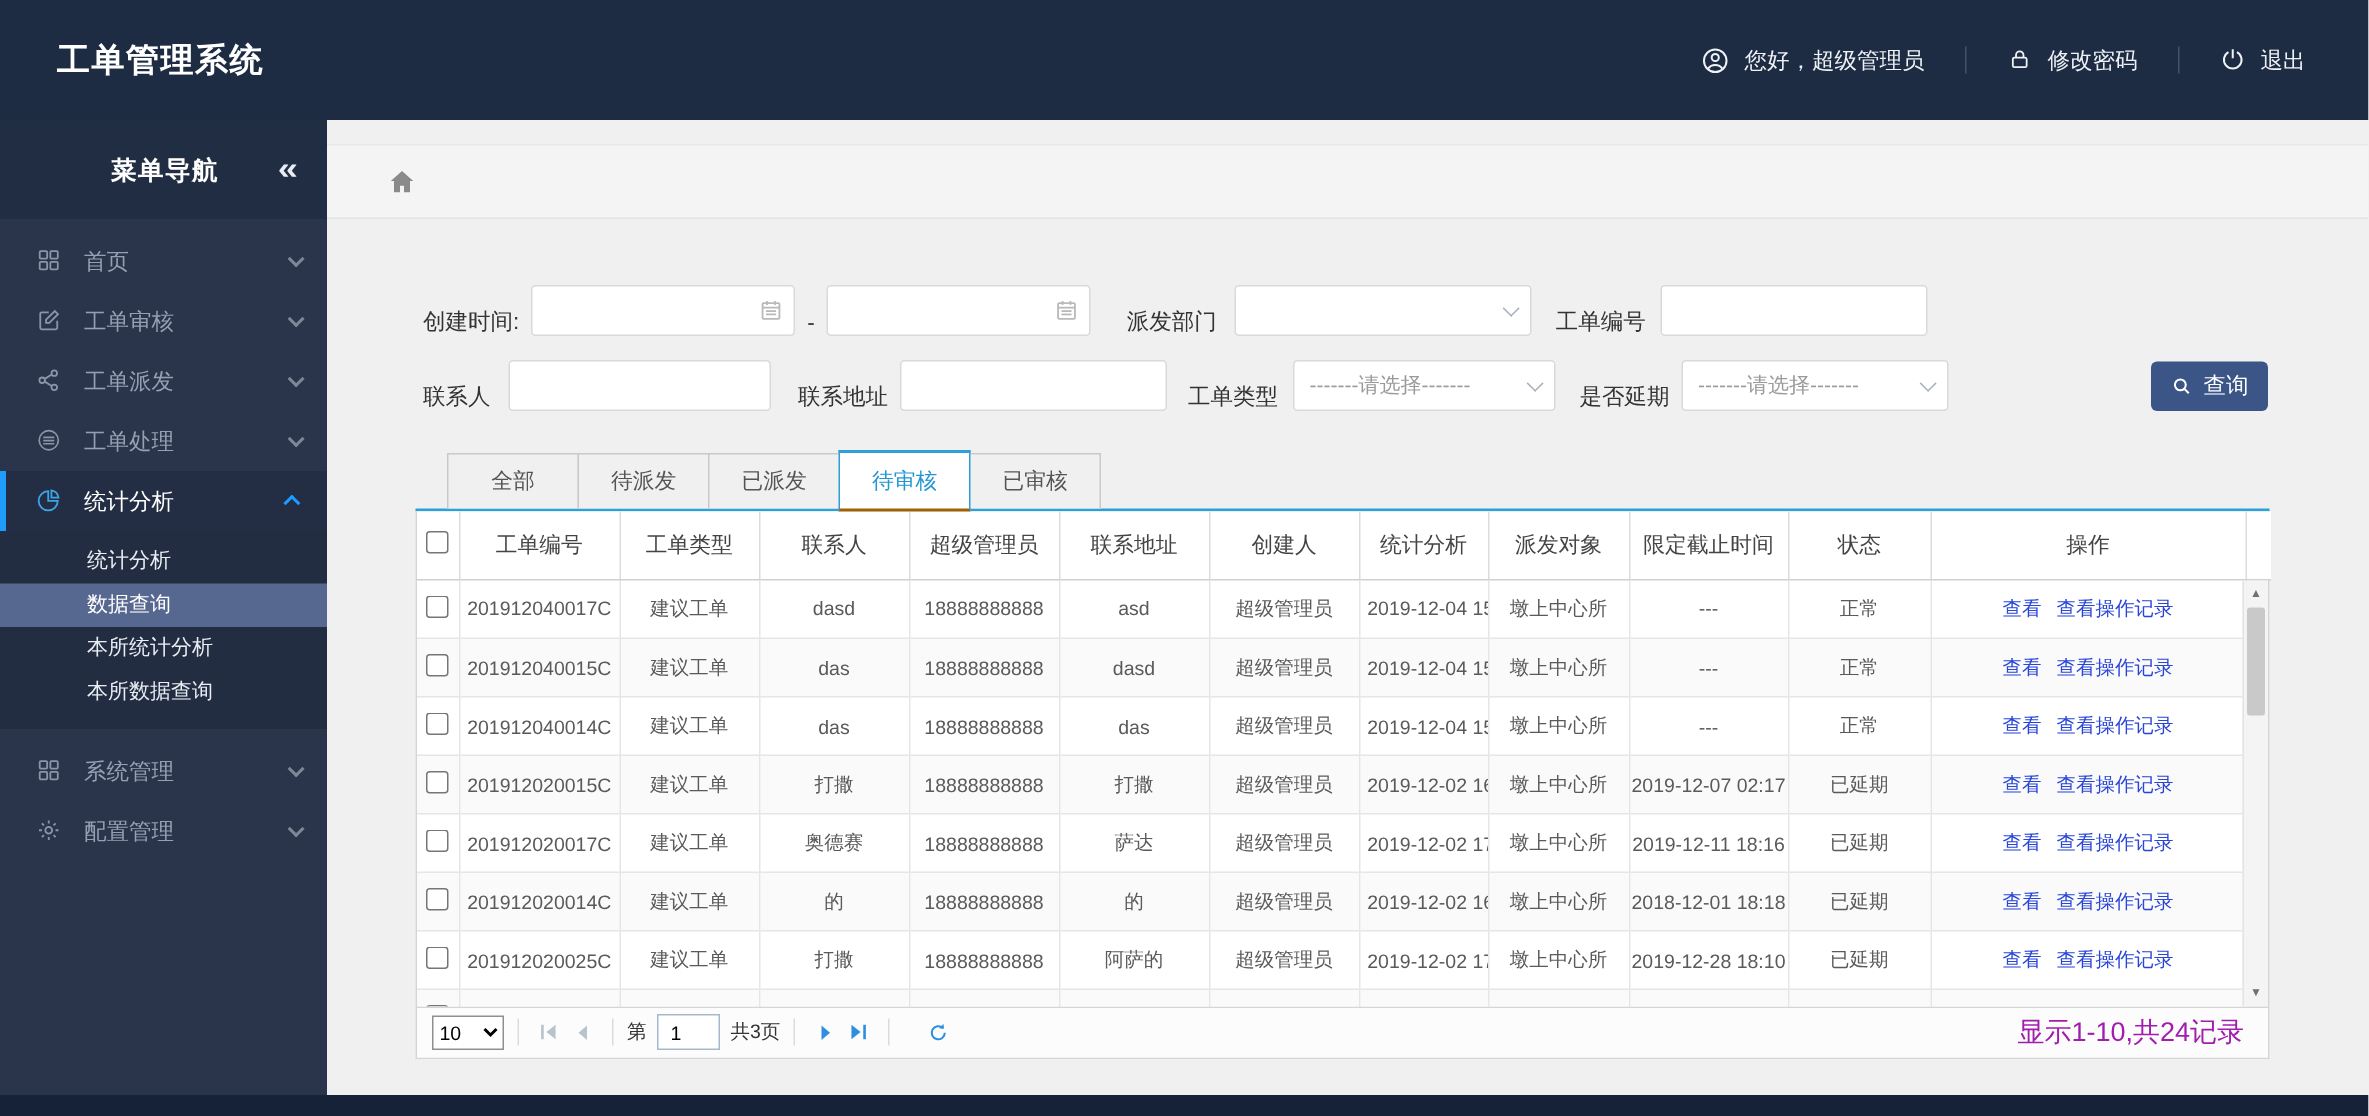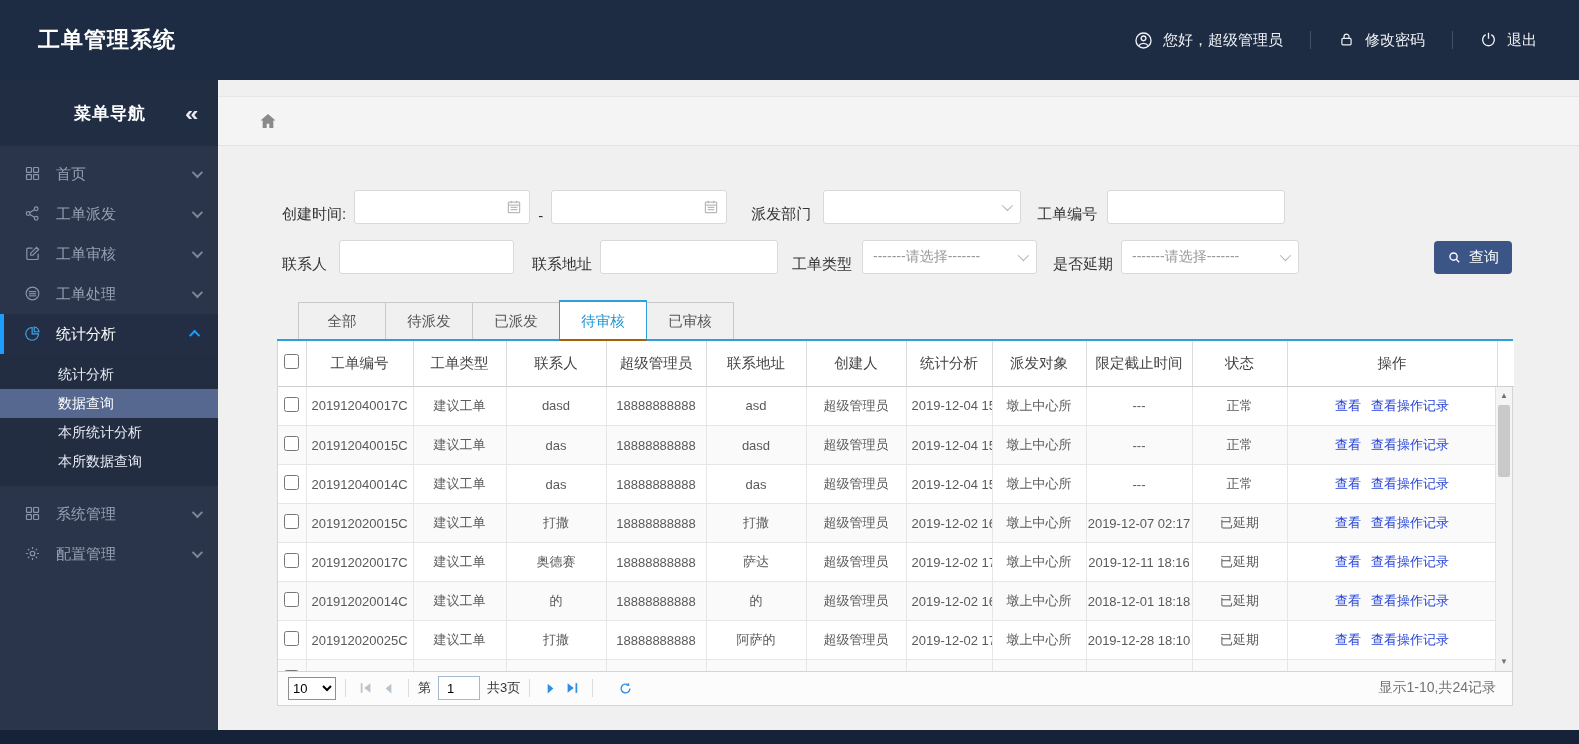--- a/index.html
+++ b/index.html
@@ -99,21 +99,21 @@
            padding:0 10px; font-size:13px; color:#333; }
   .pager select { height:23px; width:48px; font-size:13px; border:1px solid #8f8f8f; background:#fff; cursor:pointer; }
   .psep { width:1px; height:18px; background:#dcdcdc; margin:0 9px; }
   .pgbtn { width:22px; height:20px; display:flex; align-items:center; justify-content:center; cursor:pointer; }
   .pgbtn.disabled { color:#b9c3cd; cursor:default; }
   .pgbtn.on { color:#2e8fe0; }
   .pageno { width:42px; height:24px; border:1px solid #a5b8ce; background:#fff; font-size:13px;
             padding-left:8px; margin:0 7px; outline:none; }
   .plabel { white-space:nowrap; }
   .refresh { color:#2e8fe0; margin-left:12px; }
-  .psummary { margin-left:auto; padding-right:6px; color:#737373; font-size:14px; }
+  .psummary { margin-left:auto; padding-right:6px; color:#a21caf; font-size:18px; }
 
   
   .bottom-strip { position:absolute; left:0; right:0; bottom:0; height:14px; background:#152238; }
 </style>
 </head>
 <body>
 
 <div class="app">
 
   <header class="topbar">
@@ -166,38 +166,38 @@
               <rect x="3.5" y="13.5" width="7" height="7" rx="1"></rect>
               <rect x="13.5" y="13.5" width="7" height="7" rx="1"></rect>
             </svg>
           </span>
           <span class="mi-label">首页</span>
           <span class="chev down"></span>
         </div>
         <div class="menu-item">
           <span class="icn mi-icon">
             <svg width="17" height="17" viewBox="0 0 24 24" fill="none" stroke="currentColor" stroke-width="1.7">
+              <path d="M20 12.5V19a1.5 1.5 0 0 1-1.5 1.5h-13A1.5 1.5 0 0 1 4 19V6a1.5 1.5 0 0 1 1.5-1.5H12"></path>
+              <path d="M9.5 14.5v-3l8.2-8.2 3 3-8.2 8.2z"></path>
+            </svg>
+          </span>
+          <span class="mi-label">工单审核</span>
+          <span class="chev down"></span>
+        </div>
+        <div class="menu-item">
+          <span class="icn mi-icon">
+            <svg width="17" height="17" viewBox="0 0 24 24" fill="none" stroke="currentColor" stroke-width="1.7">
               <circle cx="5.8" cy="12" r="2.6"></circle>
               <circle cx="17.2" cy="5.3" r="2.6"></circle>
               <circle cx="17.2" cy="18.7" r="2.6"></circle>
               <line x1="8.2" y1="10.7" x2="14.8" y2="6.6"></line>
               <line x1="8.2" y1="13.3" x2="14.8" y2="17.4"></line>
             </svg>
           </span>
           <span class="mi-label">工单派发</span>
-          <span class="chev down"></span>
-        </div>
-        <div class="menu-item">
-          <span class="icn mi-icon">
-            <svg width="17" height="17" viewBox="0 0 24 24" fill="none" stroke="currentColor" stroke-width="1.7">
-              <path d="M20 12.5V19a1.5 1.5 0 0 1-1.5 1.5h-13A1.5 1.5 0 0 1 4 19V6a1.5 1.5 0 0 1 1.5-1.5H12"></path>
-              <path d="M9.5 14.5v-3l8.2-8.2 3 3-8.2 8.2z"></path>
-            </svg>
-          </span>
-          <span class="mi-label">工单审核</span>
           <span class="chev down"></span>
         </div>
         <div class="menu-item">
           <span class="icn mi-icon">
             <svg width="17" height="17" viewBox="0 0 24 24" fill="none" stroke="currentColor" stroke-width="1.6">
               <circle cx="12" cy="12" r="9"></circle>
               <line x1="6.8" y1="9.3" x2="17.2" y2="9.3"></line>
               <line x1="6.8" y1="12.3" x2="17.2" y2="12.3"></line>
               <line x1="6.8" y1="15.3" x2="17.2" y2="15.3"></line>
             </svg>

